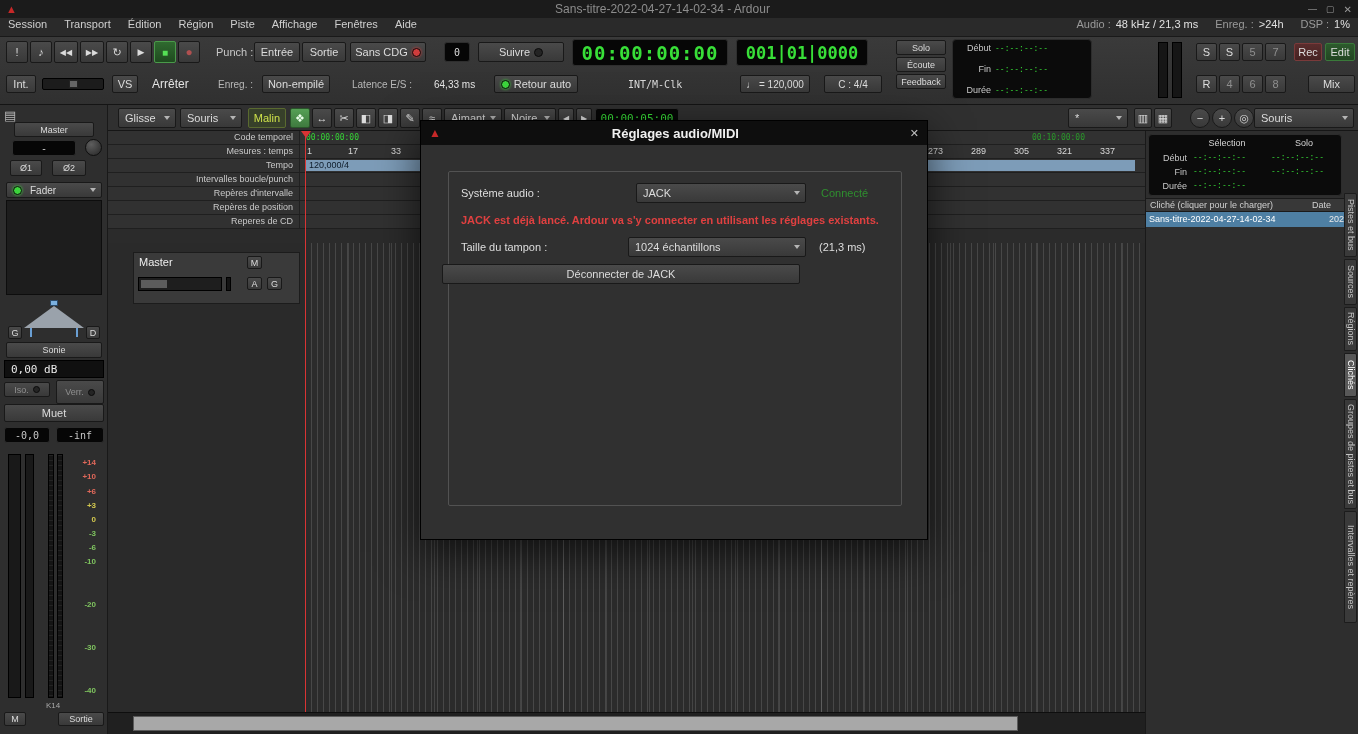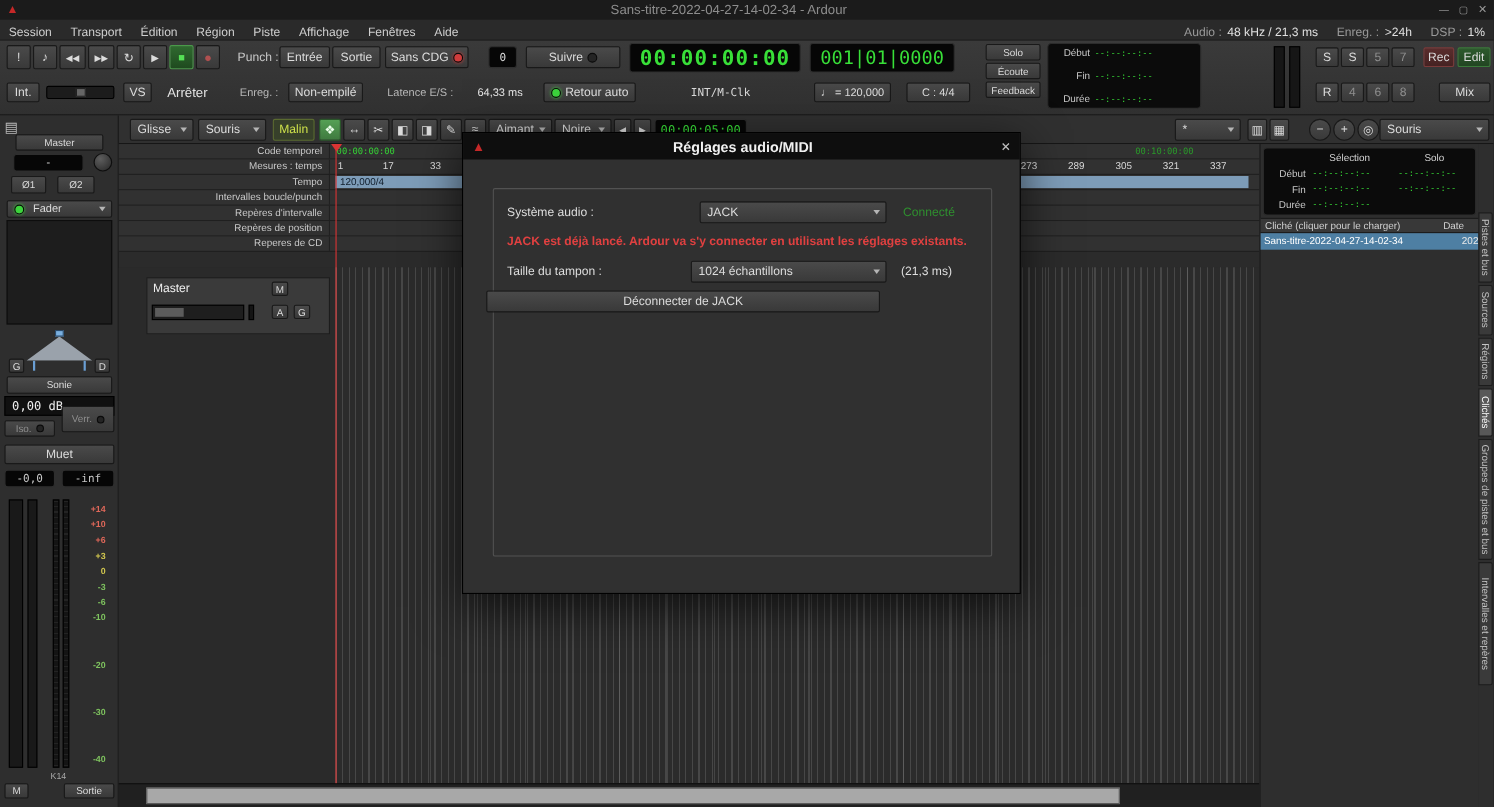--- a/index.html
+++ b/index.html
@@ -33,21 +33,21 @@
 <div class="screen">
 
   <div class="abs" style="left:0;top:0;width:1358px;height:18px;background:#1b1b1b;display:flex;align-items:center;padding:0 6px">
     <span style="color:#c62828;font-size:11px">▲</span>
     <span style="flex:1;text-align:center;color:#8d8d8d;font-size:12px">Sans-titre-2022-04-27-14-02-34 - Ardour</span>
     <span style="color:#999;font-size:9px;margin-right:9px">—</span>
     <span style="color:#999;font-size:9px;margin-right:9px">▢</span>
     <span style="color:#999;font-size:10px">✕</span>
   </div>
 
-  <div class="abs" style="left:0;top:18px;width:1358px;height:19px;background:#2a2a2a;border-bottom:1px solid #191919;display:flex;align-items:flex-end;padding:0 8px;gap:17px;color:#cfcfcf">
+  <div class="abs" style="left:0;top:18px;width:1358px;height:19px;background:#2a2a2a;border-bottom:1px solid #191919;display:flex;align-items:flex-start;padding:0 8px;gap:17px;color:#cfcfcf">
     <span>Session</span>
     <span>Transport</span>
     <span>Édition</span>
     <span>Région</span>
     <span>Piste</span>
     <span>Affichage</span>
     <span>Fenêtres</span>
     <span>Aide</span>
     <span style="flex:1"></span>
     <span style="color:#9a9a9a">Audio :</span>
@@ -99,21 +99,21 @@
         <span>0</span>
       </div>
     <button class="abs btn" style="left:478px;top:5px;width:86px;height:20px">
         <span>Suivre</span>
         <span class="led"></span>
       </button>
 
     <div class="abs lcd" style="left:572px;top:2px;width:156px;height:27px;font-size:19px;font-weight:bold;letter-spacing:1px">
         <span>00:00:00:00</span>
       </div>
-    <div class="abs lcd" style="left:736px;top:2px;width:132px;height:27px;font-size:17px;font-weight:normal">
+    <div class="abs lcd" style="left:736px;top:2px;width:132px;height:27px;font-size:17px;font-weight:bold">
         <span>001|01|0000</span>
       </div>
 
     <button class="abs btn sm" style="left:896px;top:3px;width:50px;height:15px">
         <span>Solo</span>
       </button>
     <button class="abs btn sm" style="left:896px;top:20px;width:50px;height:15px">
         <span>Écoute</span>
       </button>
     <button class="abs btn sm" style="left:896px;top:37px;width:50px;height:15px">
@@ -305,21 +305,21 @@
     <button class="abs btn sm" style="left:6px;top:237px;width:96px;height:16px">
         <span>Sonie</span>
       </button>
     <div class="abs" style="left:4px;top:255px;width:100px;height:18px;background:#101010;border:1px solid #000;display:flex;align-items:center;padding-left:6px;font-family:'DejaVu Sans Mono',monospace;font-size:11px;color:#ececec">
         <span>0,00 dB</span>
       </div>
     <button class="abs btn sm dim" style="left:4px;top:277px;width:46px;height:15px">
         <span>Iso.</span>
         <span class="led" style="width:7px;height:7px"></span>
       </button>
-    <button class="abs btn sm dim" style="left:56px;top:264px;width:48px;height:24px">
+    <button class="abs btn sm dim" style="left:56px;top:275px;width:48px;height:24px">
         <span>Verr.</span>
         <span class="led" style="width:7px;height:7px"></span>
       </button>
     <button class="abs btn" style="left:4px;top:299px;width:100px;height:18px">
         <span>Muet</span>
       </button>
     <div class="abs lcd" style="left:4px;top:322px;width:46px;height:16px;color:#c8c8c8;font-size:10px">
         <span>-0,0</span>
       </div>
     <div class="abs lcd" style="left:56px;top:322px;width:48px;height:16px;color:#c8c8c8;font-size:10px">

